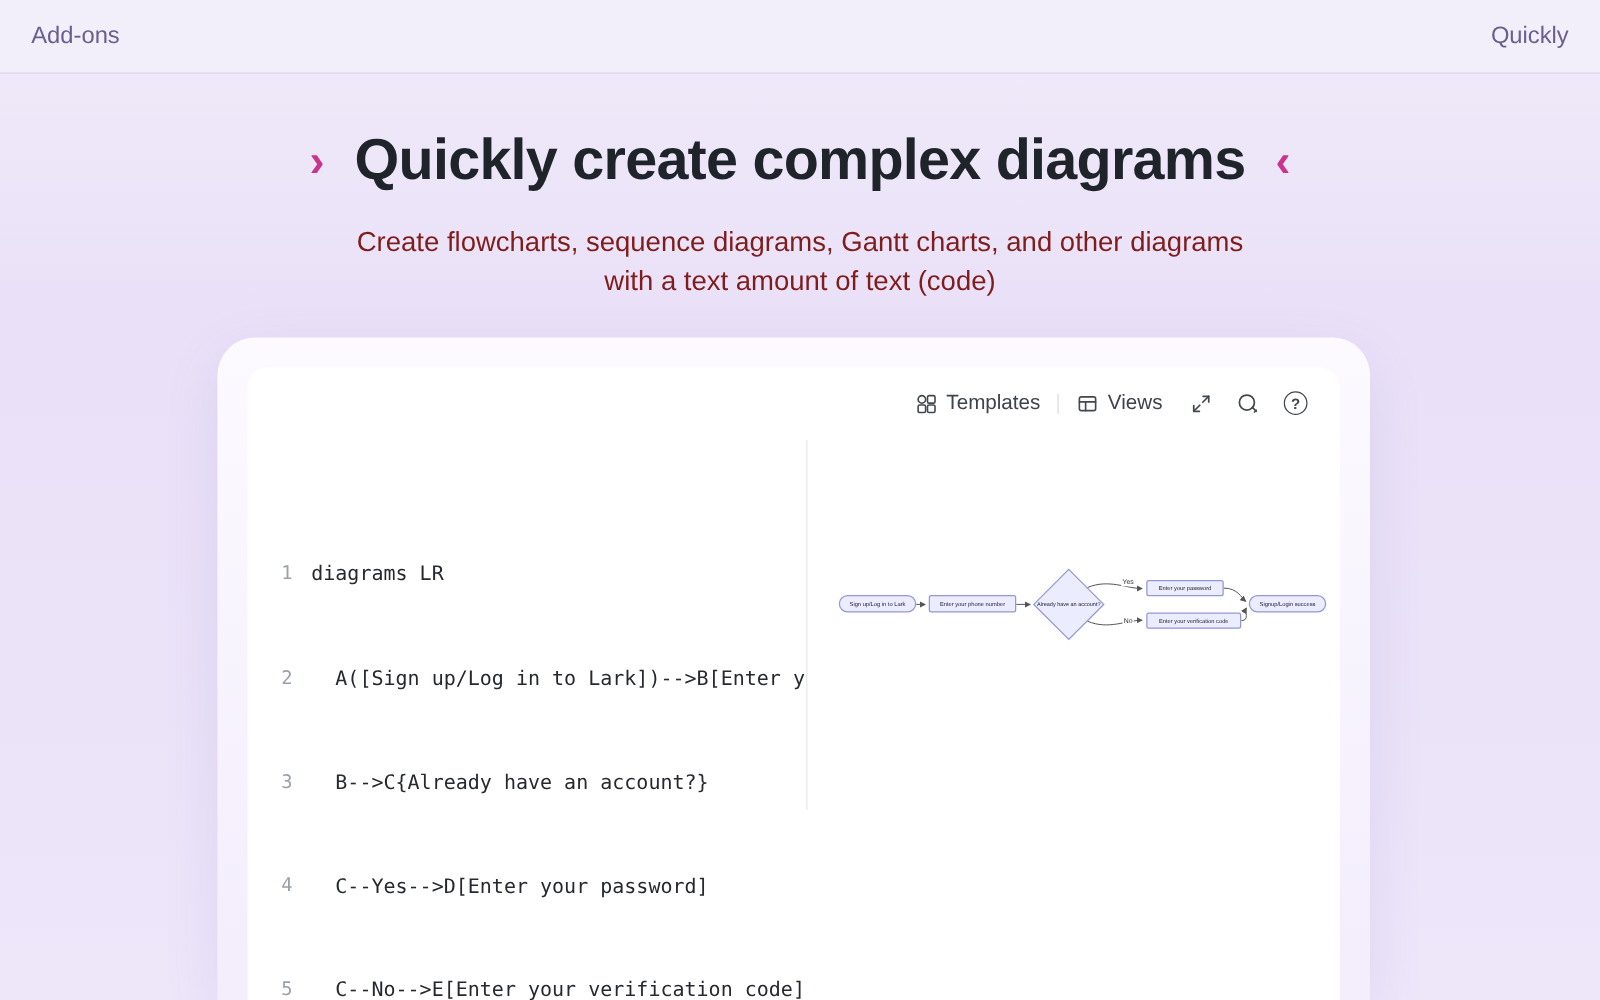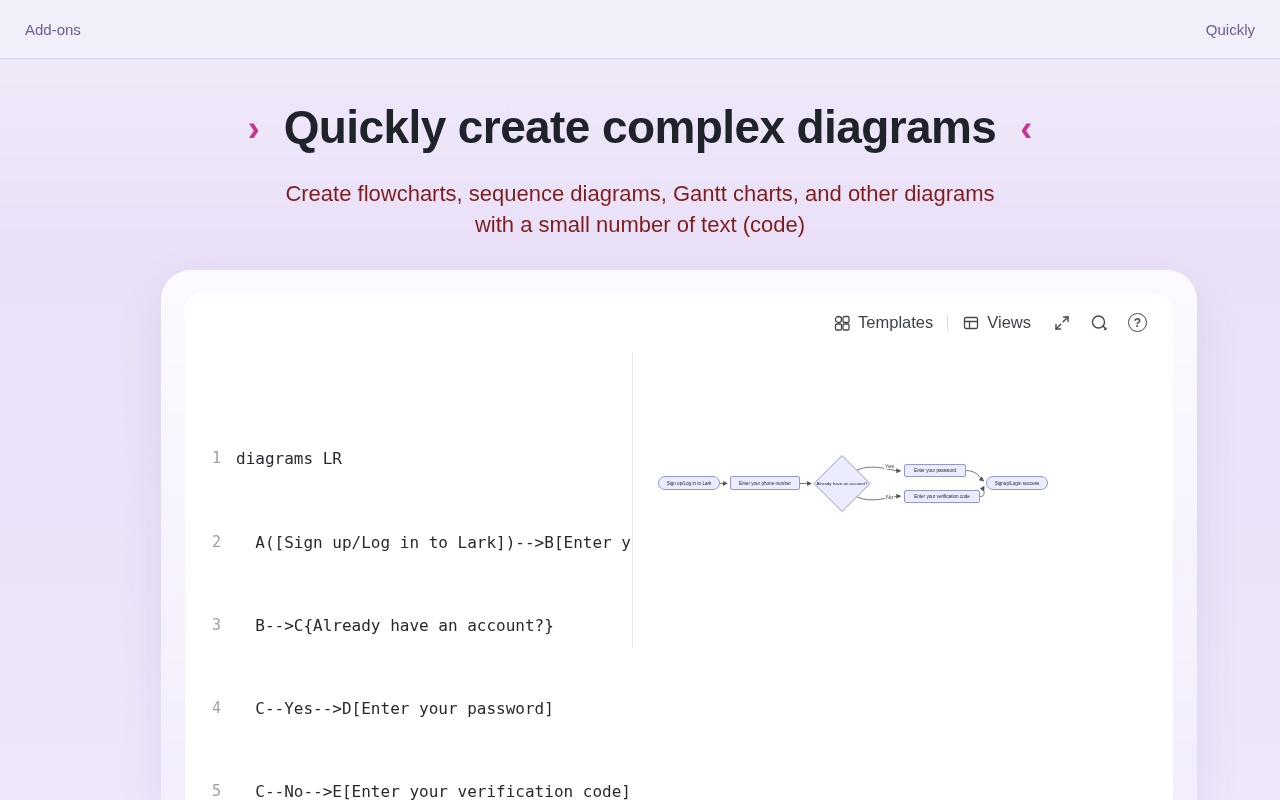--- a/index.html
+++ b/index.html
@@ -10,34 +10,34 @@
     position:relative;
   }
 
   
   .topbar {
     position:absolute; top:0; left:0; right:0; height:59px;
     display:flex; align-items:center; justify-content:space-between;
     padding:12px 25px;
     background:#f2eefa;
     border-bottom:1px solid #dcd2ef;
-    color:#68608f; font-size:15px;
+    color:#68608f; font-size:19px;
   }
   .topbar span { cursor:pointer; }
 
   
   .hero { position:absolute; top:100px; left:0; width:100%; text-align:center; }
   .hero-title-row { display:flex; justify-content:center; align-items:center; gap:24px; }
   .hero-title { font-size:46px; font-weight:700; color:#1f232a; letter-spacing:-0.6px; }
   .chev { color:#c9348d; font-size:36px; font-weight:700; line-height:1; padding-top:4px; }
   .hero-sub { margin-top:24px; font-size:22px; color:#7f1d1d; line-height:31px; }
 
   
   .card-outer {
-    position:absolute; left:161px; top:270px; width:1036px; height:530px;
+    position:absolute; left:174px; top:270px; width:922px; height:530px;
     background:linear-gradient(180deg,#fcfaff 0%, #f3edfc 100%);
     border-radius:30px 30px 0 0;
     box-shadow:0 14px 44px rgba(110,80,170,0.12);
   }
   .card-inner {
     position:absolute; left:24px; right:24px; top:24px; bottom:0;
     background:#ffffff; border-radius:16px 16px 0 0; overflow:hidden;
   }
 
   
@@ -97,21 +97,21 @@
 </header>
 
 <section class="hero">
   <div class="hero-title-row">
     <span class="chev">›</span>
     <h1 class="hero-title">Quickly create complex diagrams</h1>
     <span class="chev">‹</span>
   </div>
   <p class="hero-sub">
     <span style="display:block">Create flowcharts, sequence diagrams, Gantt charts, and other diagrams</span>
-    <span style="display:block">with a small number of text (code)</span>
+    <span style="display:block">with a text amount of text (code)</span>
   </p>
 </section>
 
 <div class="card-outer">
   <div class="card-inner">
 
     <div class="toolbar">
       <div class="tb-item">
         <svg width="18" height="18" viewBox="0 0 18 18" fill="none" stroke="#43484f" stroke-width="1.3" stroke-linecap="round" stroke-linejoin="round">
           <circle cx="5.5" cy="5.5" r="3"></circle>

